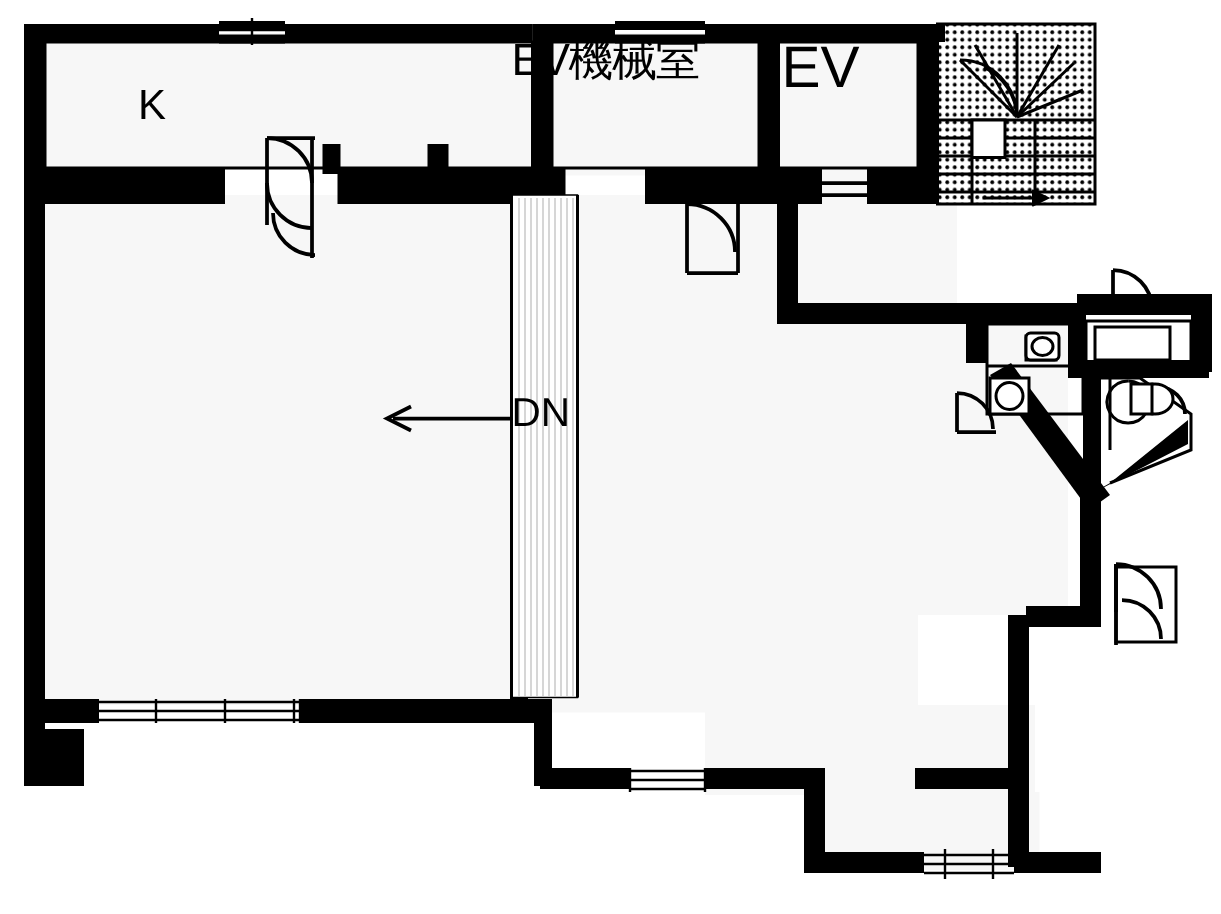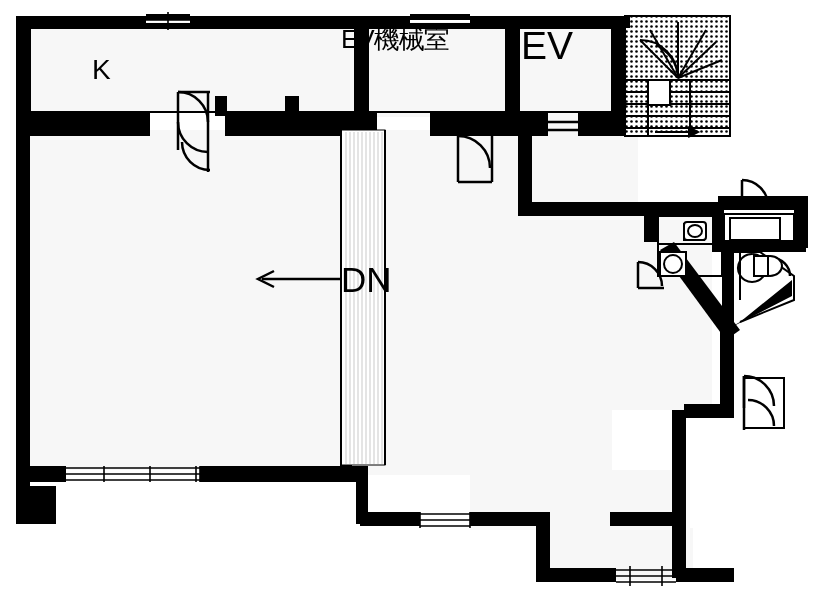--- a/index.html
+++ b/index.html
@@ -32,32 +32,32 @@
     line-height: 1;
   }
   #label-k {
     left: 92px;
     top: 56px;
     font-size: 28px;
   }
   #label-ev-room {
     left: 341px;
     top: 26px;
-    font-size: 26px;
+    font-size: 30px;
     letter-spacing: -1px;
   }
   #label-ev {
     left: 521px;
     top: 26px;
     font-size: 39px;
   }
   #label-dn {
     left: 341px;
     top: 262px;
-    font-size: 35px;
+    font-size: 27px;
   }
 </style>
 </head>
 <body>
 
 <div id="floorplan-root">
 
   <svg id="floorplan-svg" viewBox="0 0 814 609" xmlns="http://www.w3.org/2000/svg">
 
     <defs>

